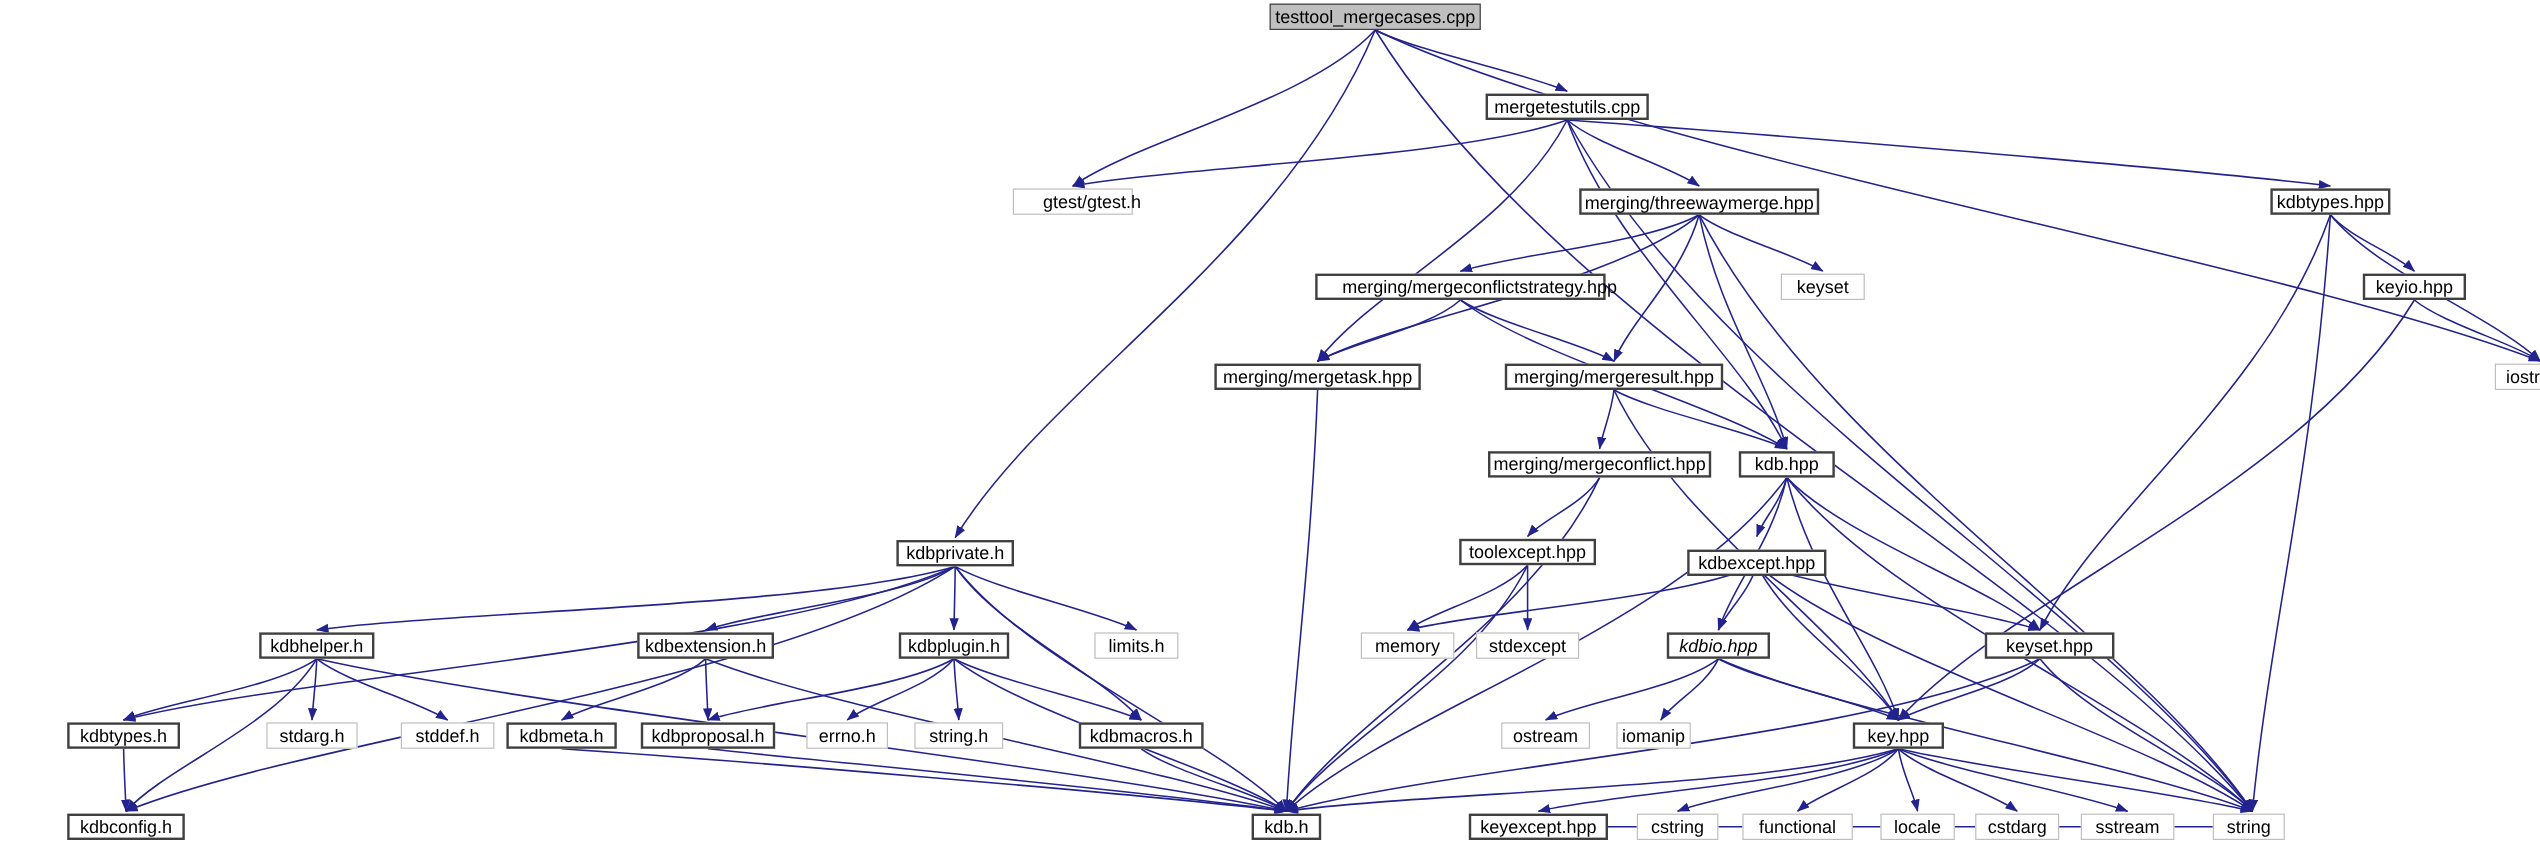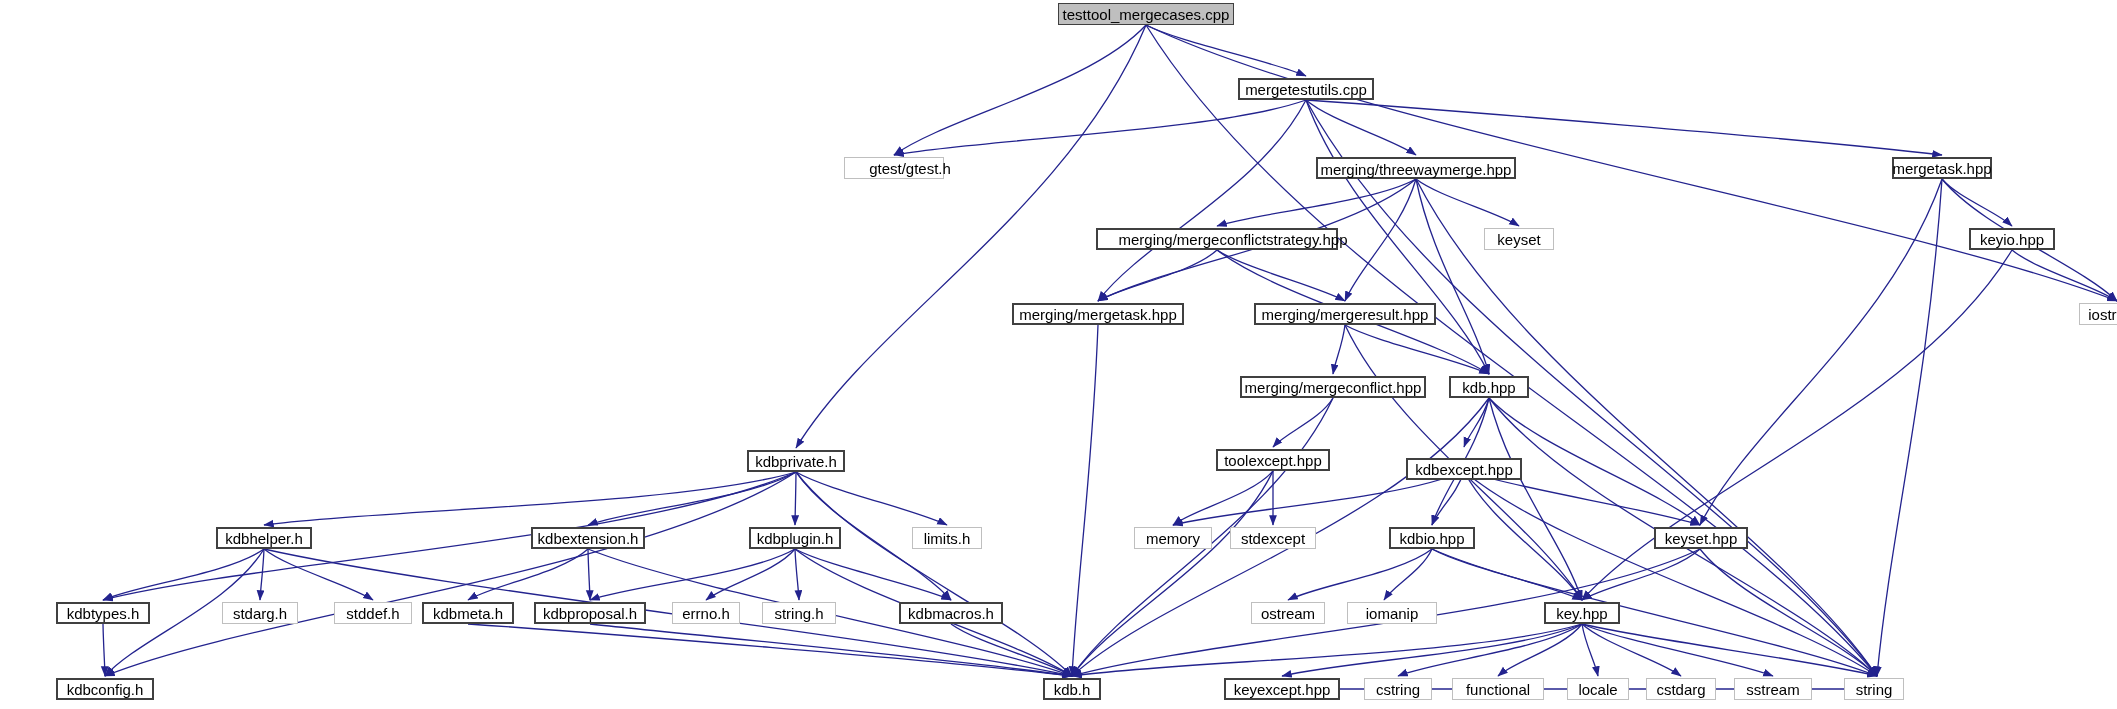--- a/index.html
+++ b/index.html
@@ -136,21 +136,21 @@
       <div class="node bold solid" style="left: 1194px; top: 78px; width: 136px;">
         <span>mergetestutils.cpp</span>
       </div>
       <div class="node weak" style="left: 800px; top: 157px; width: 100px; padding-left: 32px;">
         <span>gtest/gtest.h</span>
       </div>
       <div class="node bold solid" style="left: 1272px; top: 157px; width: 200px; align-items: flex-end;">
         <span>merging/threewaymerge.hpp</span>
       </div>
       <div class="node bold solid" style="left: 1848px; top: 157px; width: 100px;">
-        <span>mergetask.hpp</span>
+        <span>kdbtypes.hpp</span>
       </div>
       <div class="node bold solid" style="left: 1052px; top: 228px; width: 242px; padding-left: 32px;">
         <span>merging/mergeconflictstrategy.hpp</span>
       </div>
       <div class="node weak" style="left: 1440px; top: 228px; width: 70px;">
         <span>keyset</span>
       </div>
       <div class="node bold solid" style="left: 1925px; top: 228px; width: 86px;">
         <span>keyio.hpp</span>
       </div>
@@ -189,24 +189,24 @@
       </div>
       <div class="node weak" style="left: 868px; top: 527px; width: 70px;">
         <span>limits.h</span>
       </div>
       <div class="node weak" style="left: 1090px; top: 527px; width: 78px;">
         <span>memory</span>
       </div>
       <div class="node weak" style="left: 1186px; top: 527px; width: 86px;">
         <span>stdexcept</span>
       </div>
-      <div class="node bold solid" style="left: 1345px; top: 527px; width: 86px;">
+      <div class="node bold solid" style="left: 1345px; top: 527px; width: 86px; font-style: italic;">
         <span>kdbio.hpp</span>
       </div>
-      <div class="node bold solid" style="left: 1610px; top: 527px; width: 94px;">
+      <div class="node bold solid" style="left: 1610px; top: 527px; width: 108px;">
         <span>keyset.hpp</span>
       </div>
       <div class="node bold solid" style="left: 12px; top: 602px; width: 94px;">
         <span>kdbtypes.h</span>
       </div>
       <div class="node weak" style="left: 178px; top: 602px; width: 76px;">
         <span>stdarg.h</span>
       </div>
       <div class="node weak" style="left: 290px; top: 602px; width: 78px;">
         <span>stddef.h</span>
@@ -222,21 +222,21 @@
       </div>
       <div class="node weak" style="left: 718px; top: 602px; width: 74px;">
         <span>string.h</span>
       </div>
       <div class="node bold solid" style="left: 855px; top: 602px; width: 104px;">
         <span>kdbmacros.h</span>
       </div>
       <div class="node weak" style="left: 1207px; top: 602px; width: 74px;">
         <span>ostream</span>
       </div>
-      <div class="node weak" style="left: 1303px; top: 602px; width: 90px;">
+      <div class="node weak" style="left: 1303px; top: 602px; width: 62px;">
         <span>iomanip</span>
       </div>
       <div class="node bold solid" style="left: 1500px; top: 602px; width: 76px;">
         <span>key.hpp</span>
       </div>
       <div class="node bold solid" style="left: 12px; top: 678px; width: 98px;">
         <span>kdbconfig.h</span>
       </div>
       <div class="node bold solid" style="left: 999px; top: 678px; width: 58px;">
         <span>kdb.h</span>

